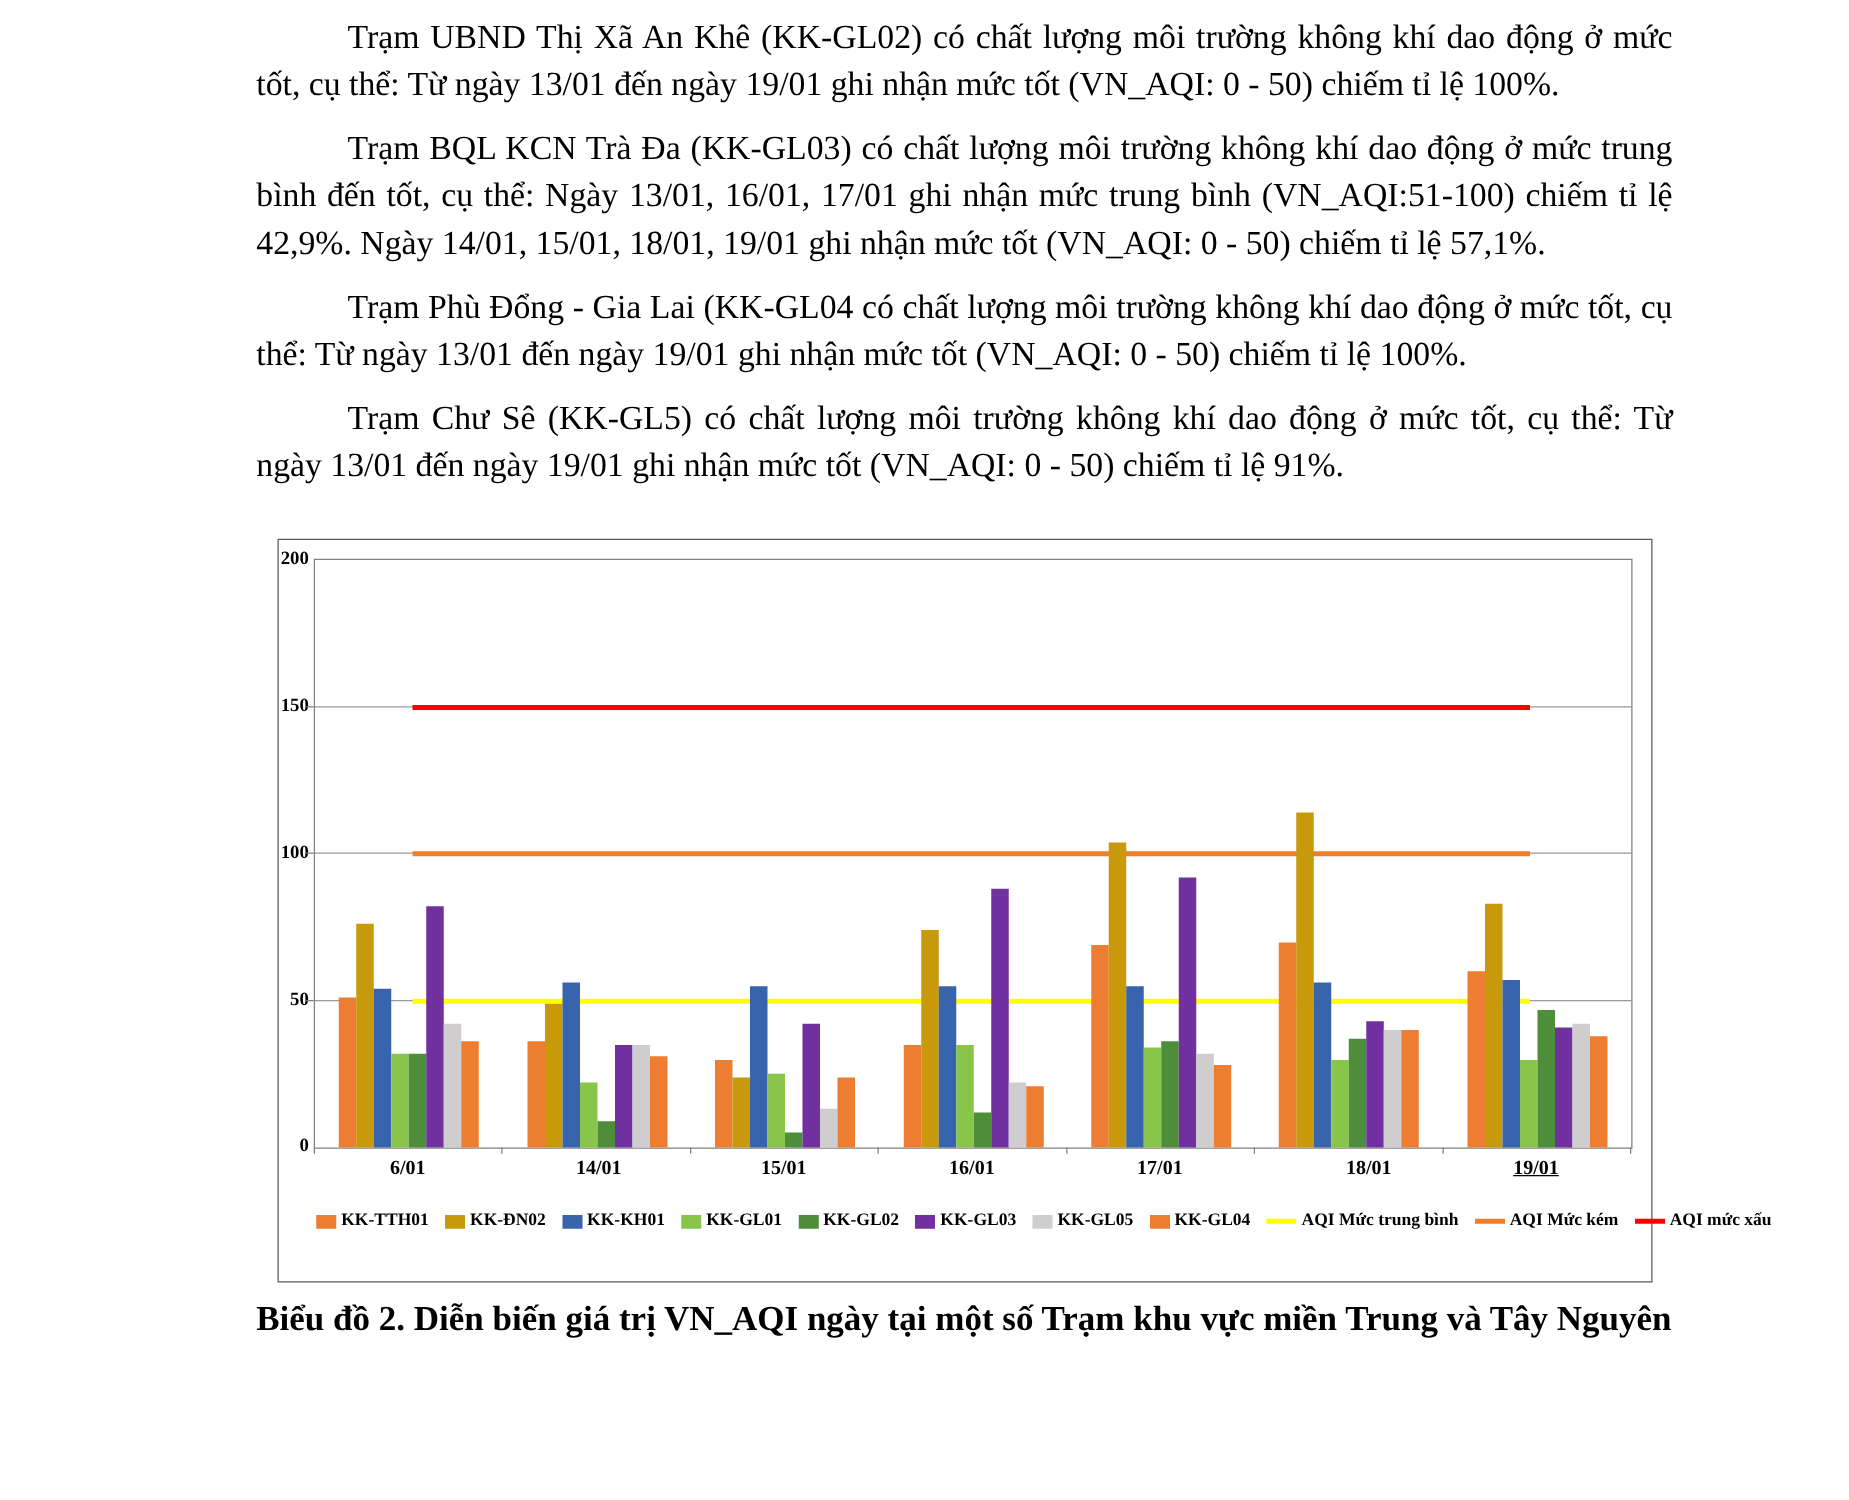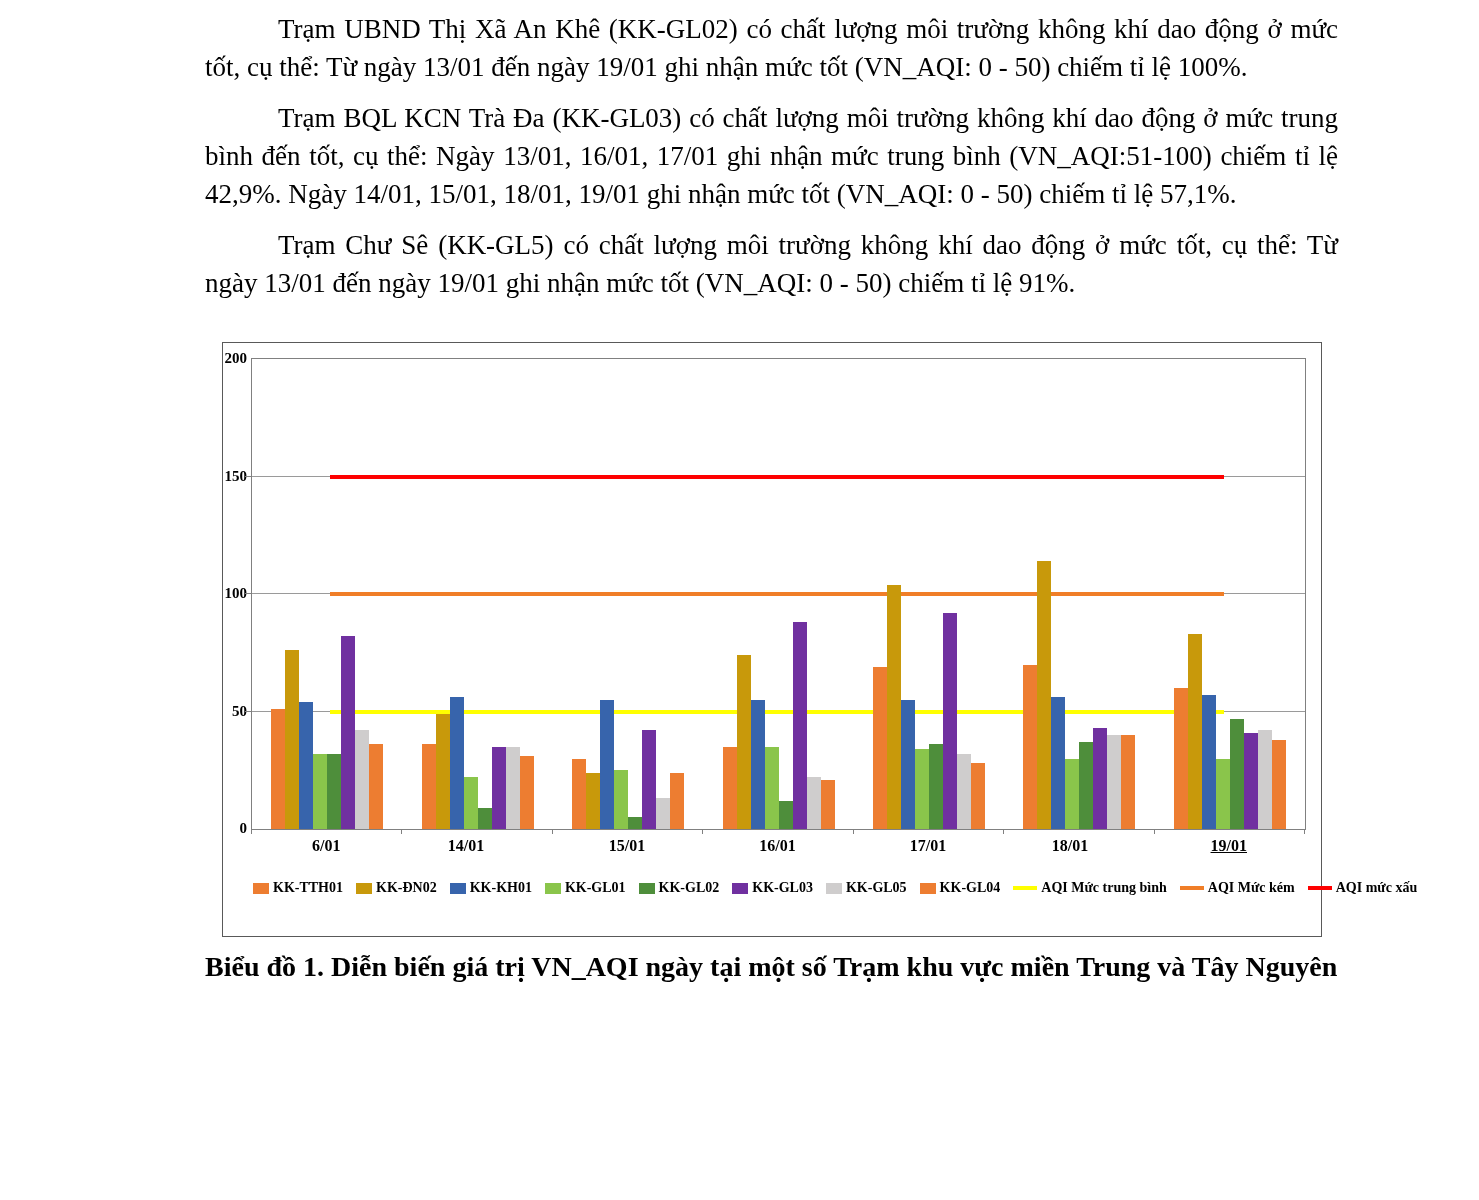--- a/index.html
+++ b/index.html
@@ -34,20 +34,21 @@
   .leg-line{width:24px;height:4px;display:inline-block;}
   .caption{font-size:28px;font-weight:bold;margin:14px 0 0 0;}
 </style>
 </head>
 <body>
 
 <div class="page">
 
   <p class="para">Trạm UBND Thị Xã An Khê (KK-GL02) có chất lượng môi trường không khí dao động ở mức tốt, cụ thể: Từ ngày 13/01 đến ngày 19/01 ghi nhận mức tốt (VN_AQI: 0 - 50) chiếm tỉ lệ 100%.</p>
   <p class="para">Trạm BQL KCN Trà Đa (KK-GL03) có chất lượng môi trường không khí dao động ở mức trung bình đến tốt, cụ thể: Ngày 13/01, 16/01, 17/01 ghi nhận mức trung bình (VN_AQI:51-100) chiếm tỉ lệ 42,9%. Ngày 14/01, 15/01, 18/01, 19/01 ghi nhận mức tốt (VN_AQI: 0 - 50) chiếm tỉ lệ 57,1%.</p>
+  <p class="para">Trạm Phù Đổng - Gia Lai (KK-GL04 có chất lượng môi trường không khí dao động ở mức tốt, cụ thể: Từ ngày 13/01 đến ngày 19/01 ghi nhận mức tốt (VN_AQI: 0 - 50) chiếm tỉ lệ 100%.</p>
   <p class="para">Trạm Chư Sê (KK-GL5) có chất lượng môi trường không khí dao động ở mức tốt, cụ thể: Từ ngày 13/01 đến ngày 19/01 ghi nhận mức tốt (VN_AQI: 0 - 50) chiếm tỉ lệ 91%.</p>
 
   <div class="chart-box">
     <div class="plot" id="plot">
     <div class="gridline" style="bottom: 117.5px;"></div>
         <div class="gridline" style="bottom: 235px;"></div>
         <div class="gridline" style="bottom: 352.5px;"></div>
         <div class="refline" style="bottom: 115.5px; left: 78px; width: 894px; background: rgb(255, 255, 0);"></div>
         <div class="refline" style="bottom: 233px; left: 78px; width: 894px; background: rgb(240, 126, 39);"></div>
         <div class="refline" style="bottom: 350.5px; left: 78px; width: 894px; background: rgb(254, 0, 0);"></div>
@@ -113,25 +114,25 @@
         <div class="ylab" style="top: 357.5px;">50</div>
         <div class="ytick" style="top: 367.5px;"></div>
         <div class="ylab" style="top: 240px;">100</div>
         <div class="ytick" style="top: 250px;"></div>
         <div class="ylab" style="top: 122.5px;">150</div>
         <div class="ytick" style="top: 132.5px;"></div>
         <div class="ylab" style="top: 5px;">200</div>
       </div>
     <div id="xaxis">
         <div class="xlab" style="left: 63.2143px;">6/01</div>
-        <div class="xlab" style="left: 203px;">14/01</div>
+        <div class="xlab" style="left: 216px;">14/01</div>
         <div class="xlab" style="left: 364.071px;">15/01</div>
         <div class="xlab" style="left: 514.5px;">16/01</div>
         <div class="xlab" style="left: 664.929px;">17/01</div>
-        <div class="xlab" style="left: 807px;">18/01</div>
+        <div class="xlab" style="left: 832px;">18/01</div>
         <div class="xlab" style="left: 965.786px; text-decoration: underline;">19/01</div>
         <div class="xtick" style="left: 28px;"></div>
         <div class="xtick" style="left: 178.429px;"></div>
         <div class="xtick" style="left: 328.857px;"></div>
         <div class="xtick" style="left: 479.286px;"></div>
         <div class="xtick" style="left: 629.714px;"></div>
         <div class="xtick" style="left: 780.143px;"></div>
         <div class="xtick" style="left: 930.571px;"></div>
         <div class="xtick" style="left: 1081px;"></div>
       </div>
@@ -176,15 +177,15 @@
           <div class="leg-line" style="background: rgb(240, 126, 39);"></div>
           <div class="leg-label">AQI Mức kém</div>
         </div>
         <div class="leg-item">
           <div class="leg-line" style="background: rgb(254, 0, 0);"></div>
           <div class="leg-label">AQI mức xấu</div>
         </div>
       </div>
   </div>
 
-  <p class="caption">Biểu đồ 1. Diễn biến giá trị VN_AQI ngày tại một số Trạm khu vực miền Trung và Tây Nguyên</p>
+  <p class="caption">Biểu đồ 2. Diễn biến giá trị VN_AQI ngày tại một số Trạm khu vực miền Trung và Tây Nguyên</p>
 
 </div>
 
 </body></html>

